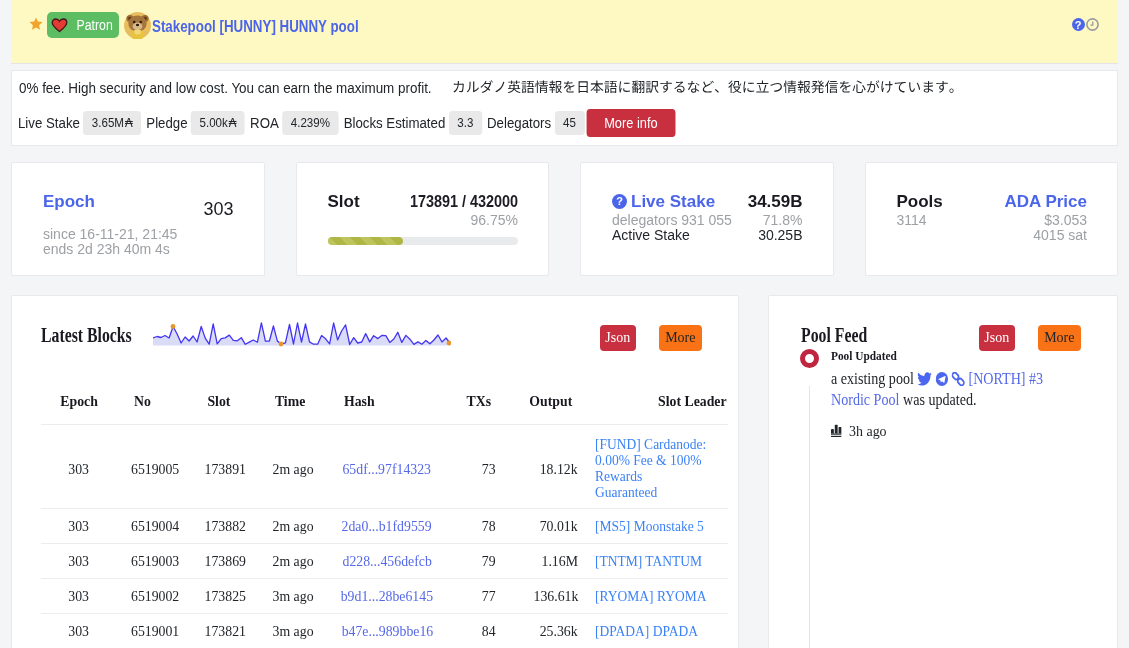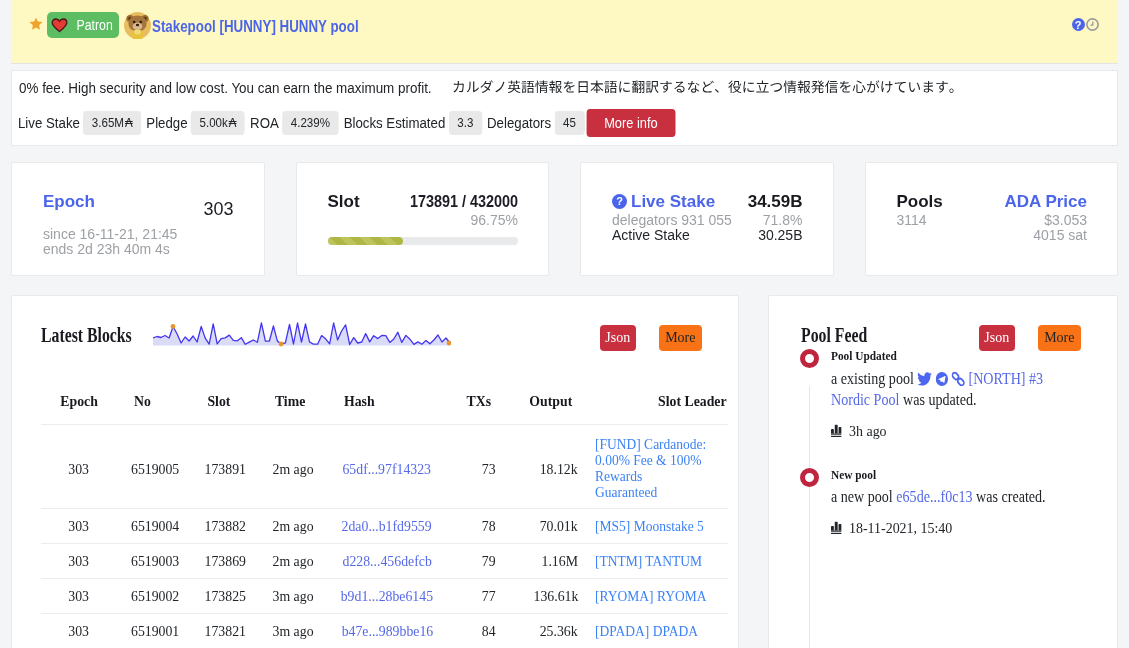--- a/index.html
+++ b/index.html
@@ -277,29 +277,15 @@
         <div class="ftime"><svg width="12" height="13" viewBox="0 0 12 13">
               <g fill="#212529">
                 <path d="M0 9.5 L0 5.8 Q0 5 0.8 5 L2.4 5 Q3.2 5 3.2 5.8 L3.2 9.5 Z"></path>
                 <path d="M4.2 9.5 L4.2 1.6 Q4.2 0.8 5 0.8 L6.6 0.8 Q7.4 0.8 7.4 1.6 L7.4 9.5 Z"></path>
                 <path d="M8.4 9.5 L8.4 3.8 Q8.4 3 9.2 3 L10.8 3 Q11.6 3 11.6 3.8 L11.6 9.5 Z"></path>
                 <rect x="0" y="9.5" width="11.6" height="1.2"></rect>
                 <rect x="0" y="11.8" width="11.6" height="1.4"></rect>
               </g>
             </svg> 3h ago</div>
       </div>
-      <div class="feed-item" style="margin-top:27px">
-        <span class="donut"></span>
-        <div class="fhead">New pool</div>
-        <div class="fbody">a new pool <a>e65de...f0c13</a> was created.</div>
-        <div class="ftime"><svg width="12" height="13" viewBox="0 0 12 13">
-              <g fill="#212529">
-                <path d="M0 9.5 L0 5.8 Q0 5 0.8 5 L2.4 5 Q3.2 5 3.2 5.8 L3.2 9.5 Z"></path>
-                <path d="M4.2 9.5 L4.2 1.6 Q4.2 0.8 5 0.8 L6.6 0.8 Q7.4 0.8 7.4 1.6 L7.4 9.5 Z"></path>
-                <path d="M8.4 9.5 L8.4 3.8 Q8.4 3 9.2 3 L10.8 3 Q11.6 3 11.6 3.8 L11.6 9.5 Z"></path>
-                <rect x="0" y="9.5" width="11.6" height="1.2"></rect>
-                <rect x="0" y="11.8" width="11.6" height="1.4"></rect>
-              </g>
-            </svg> 18-11-2021, 15:40</div>
-      </div>
     </div>
   </div>
 </div>
 
 </body></html>

